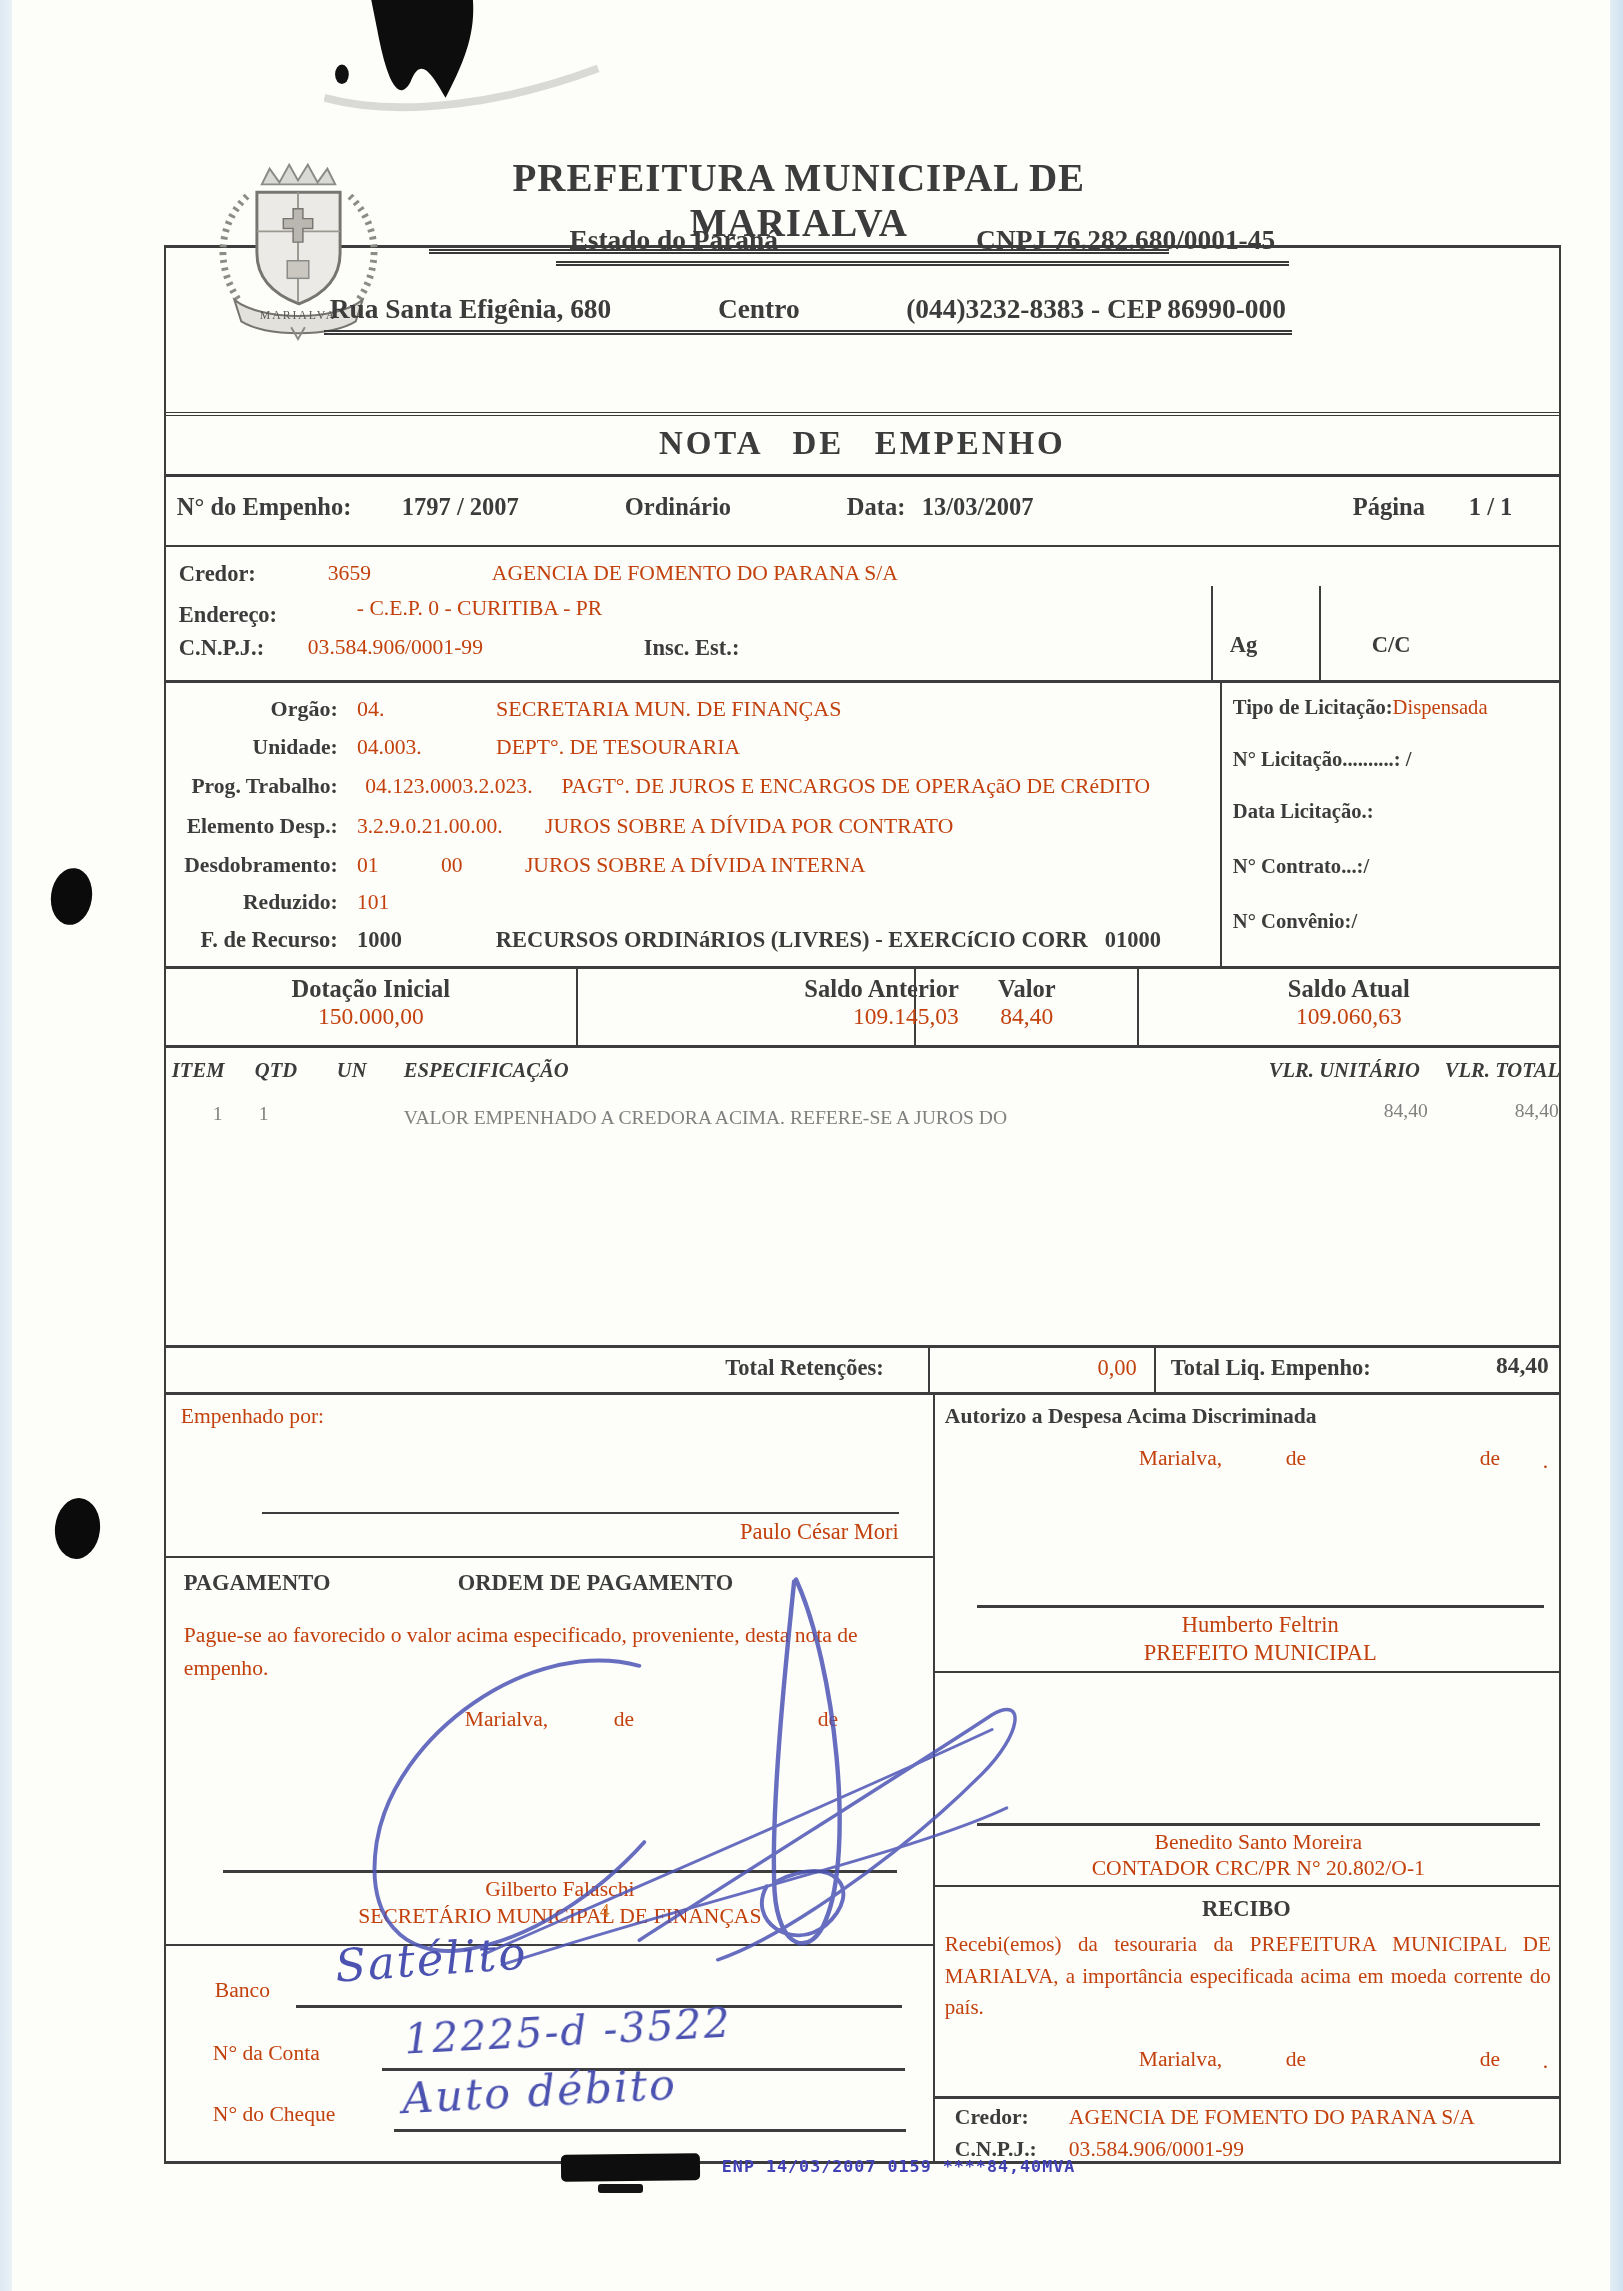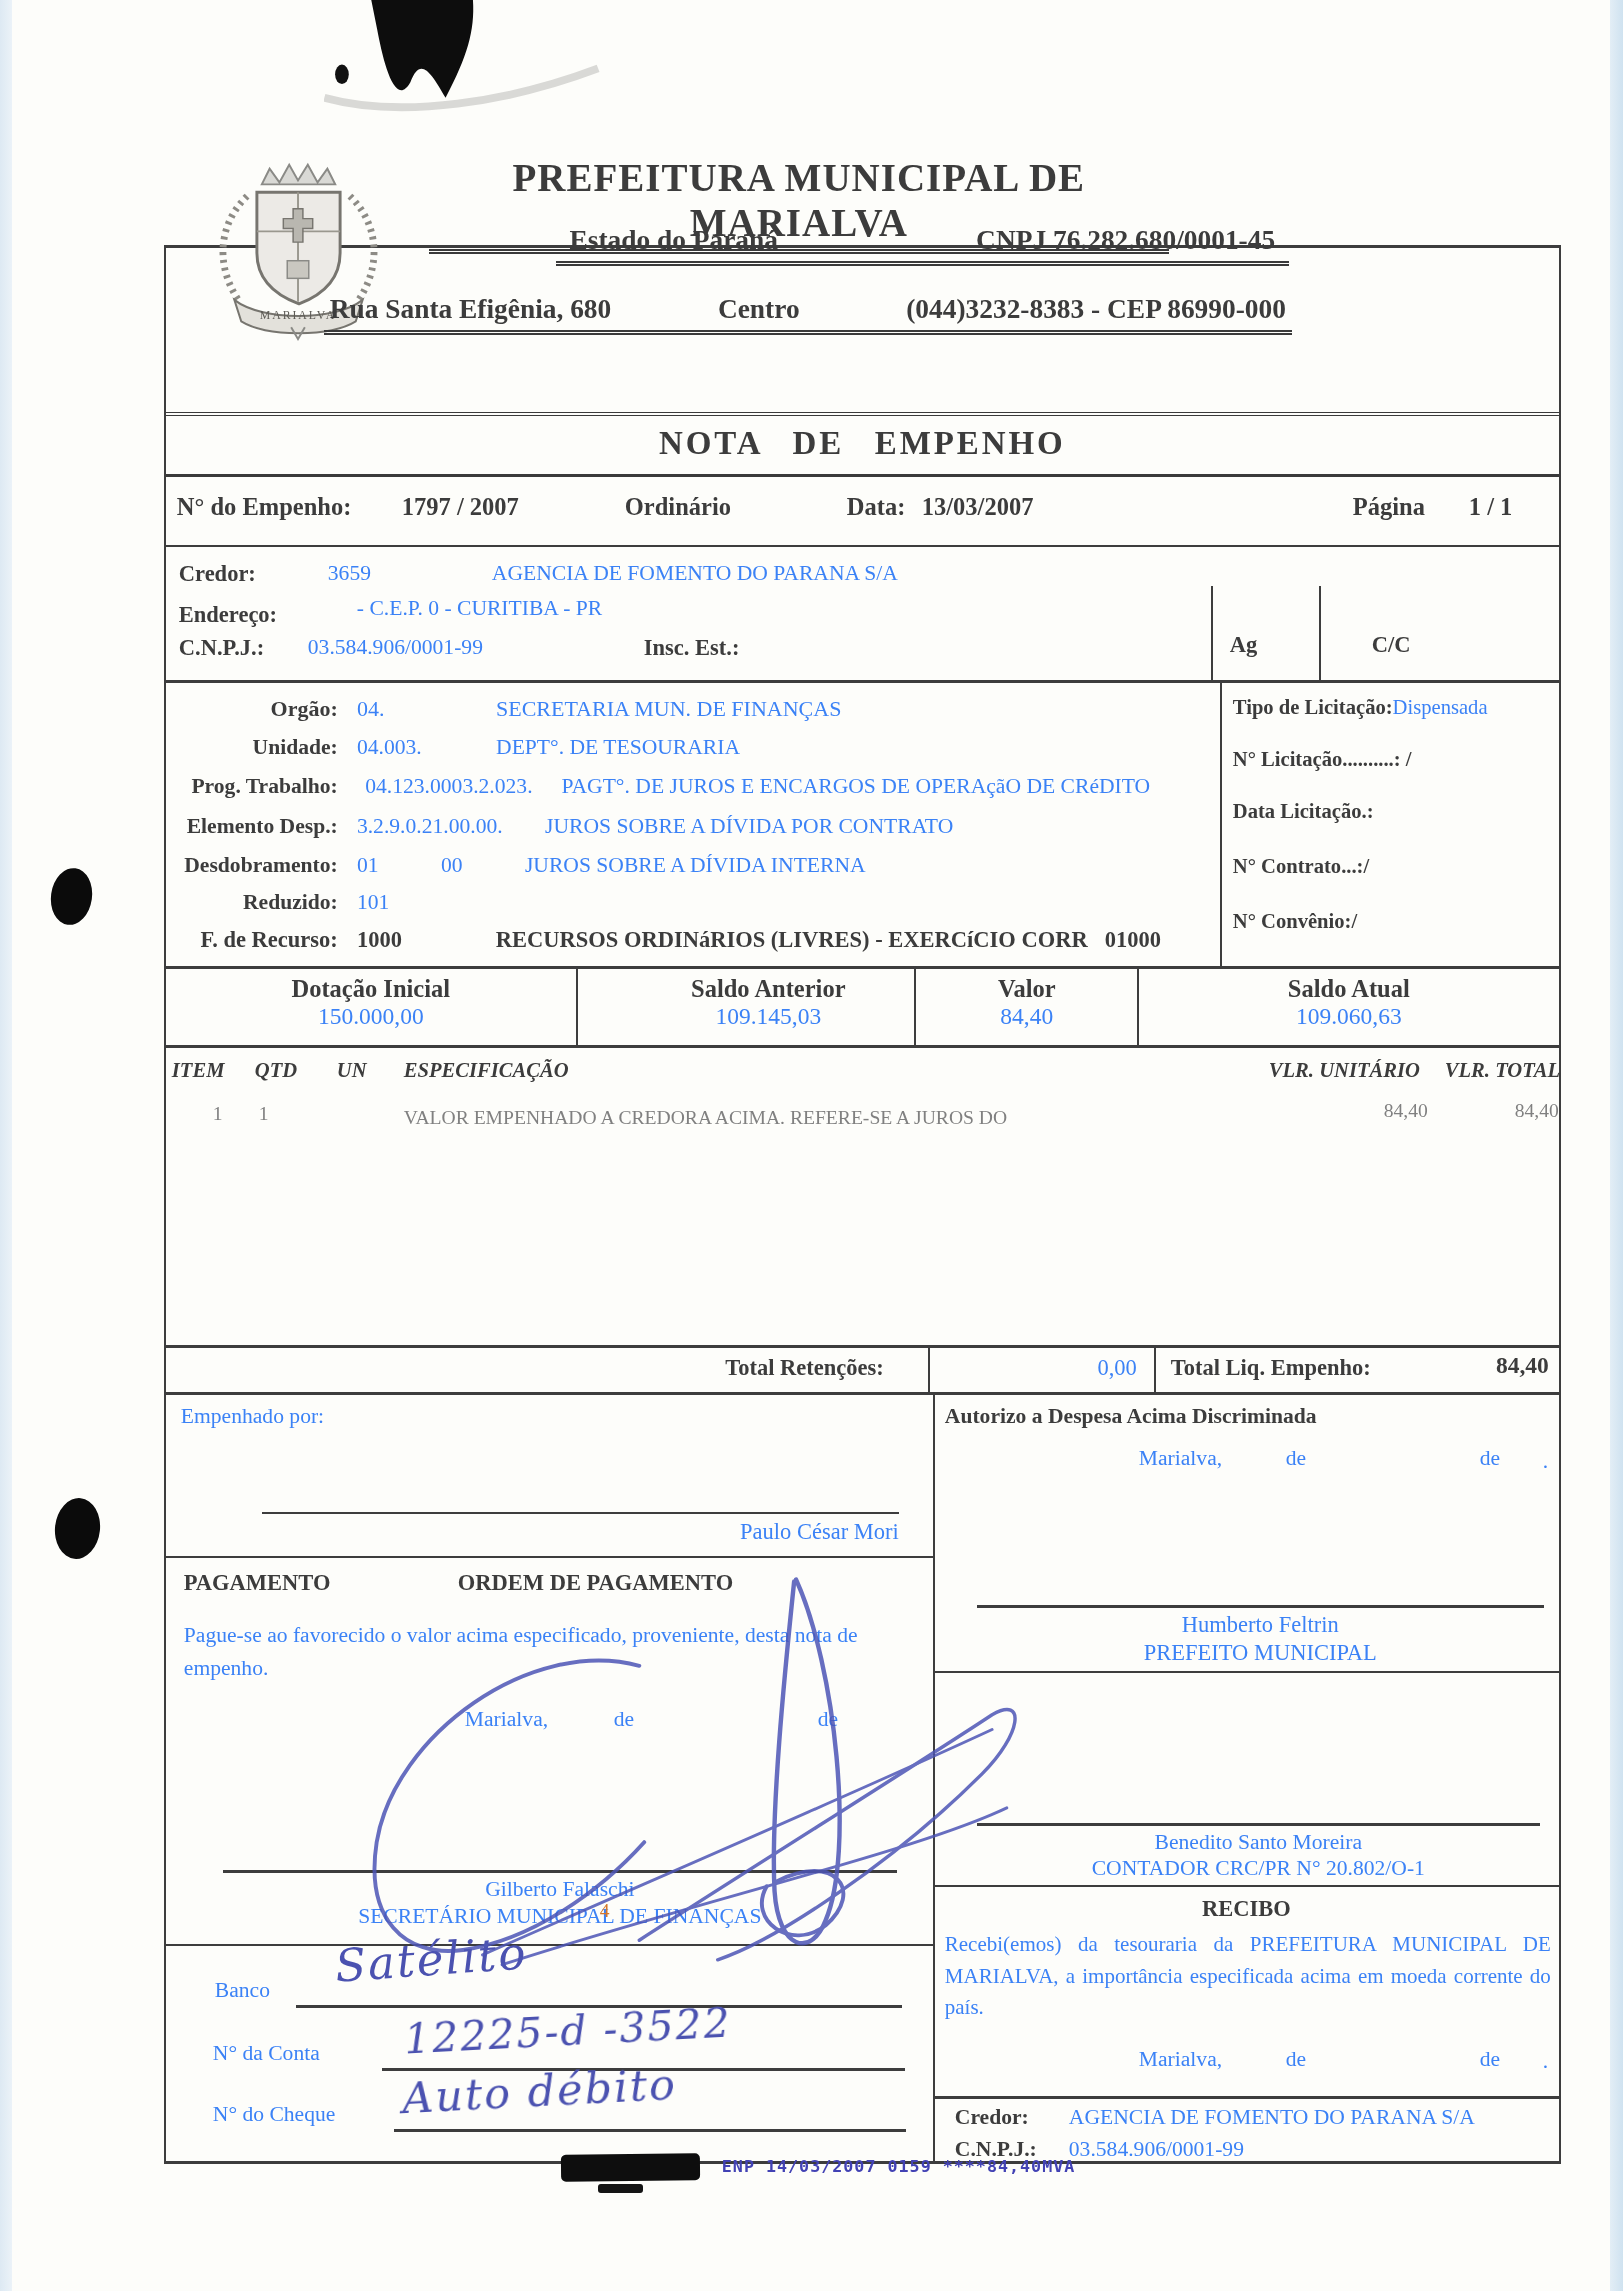--- a/index.html
+++ b/index.html
@@ -12,21 +12,21 @@
     overflow:hidden;
   }
   .paper {
     position:absolute; left:11.8px; top:0; width:1598px; height:2292px;
     background:#fdfdfa;
   }
   .abs { position:absolute; }
   .hl { position:absolute; background:#3d3d3d; }
   .vl { position:absolute; background:#3d3d3d; }
   .b { font-weight:bold; color:#3c3c3c; }
-  .val { color:#3b82f6; }
+  .val { color:#c2410c; }
   .lightink { color:#808080; }
   .it { font-style:italic; }
   .ctr { text-align:center; }
   .form { filter:blur(0.2px); }
   .hand {
     font-family:"DejaVu Serif",serif; font-style:italic;
     color:#4b52b0; letter-spacing:2px; white-space:nowrap;
   }
   .stamp {
     font-family:"DejaVu Sans Mono",monospace; font-weight:bold;
@@ -160,21 +160,21 @@
     <div class="hl" style="left:152px; top:966px; width:1397px; height:2.9px;"></div>
     <div class="vl" style="left:564px; top:966px; width:2px; height:80px;"></div>
     <div class="vl" style="left:902px; top:966px; width:2px; height:80px;"></div>
     <div class="vl" style="left:1125px; top:966px; width:2px; height:80px;"></div>
     <div class="hl" style="left:152px; top:1045px; width:1397px; height:2.9px;"></div>
 
     <div class="abs ctr" style="left:154px; top:975px; width:410px;">
       <div class="b" style="font-size:24.5px;">Dotação Inicial</div>
       <div class="val" style="font-size:23.5px;">150.000,00</div>
     </div>
-    <div class="abs ctr" style="left:566px; top:975px; width:381px;">
+    <div class="abs ctr" style="left:566px; top:975px; width:381px;text-align:right;">
       <div class="b" style="font-size:24.5px;">Saldo Anterior</div>
       <div class="val" style="font-size:23.5px;">109.145,03</div>
     </div>
     <div class="abs ctr" style="left:904px; top:975px; width:222px;">
       <div class="b" style="font-size:24.5px;">Valor</div>
       <div class="val" style="font-size:23.5px;">84,40</div>
     </div>
     <div class="abs ctr" style="left:1127px; top:975px; width:420px;">
       <div class="b" style="font-size:24.5px;">Saldo Atual</div>
       <div class="val" style="font-size:23.5px;">109.060,63</div>

